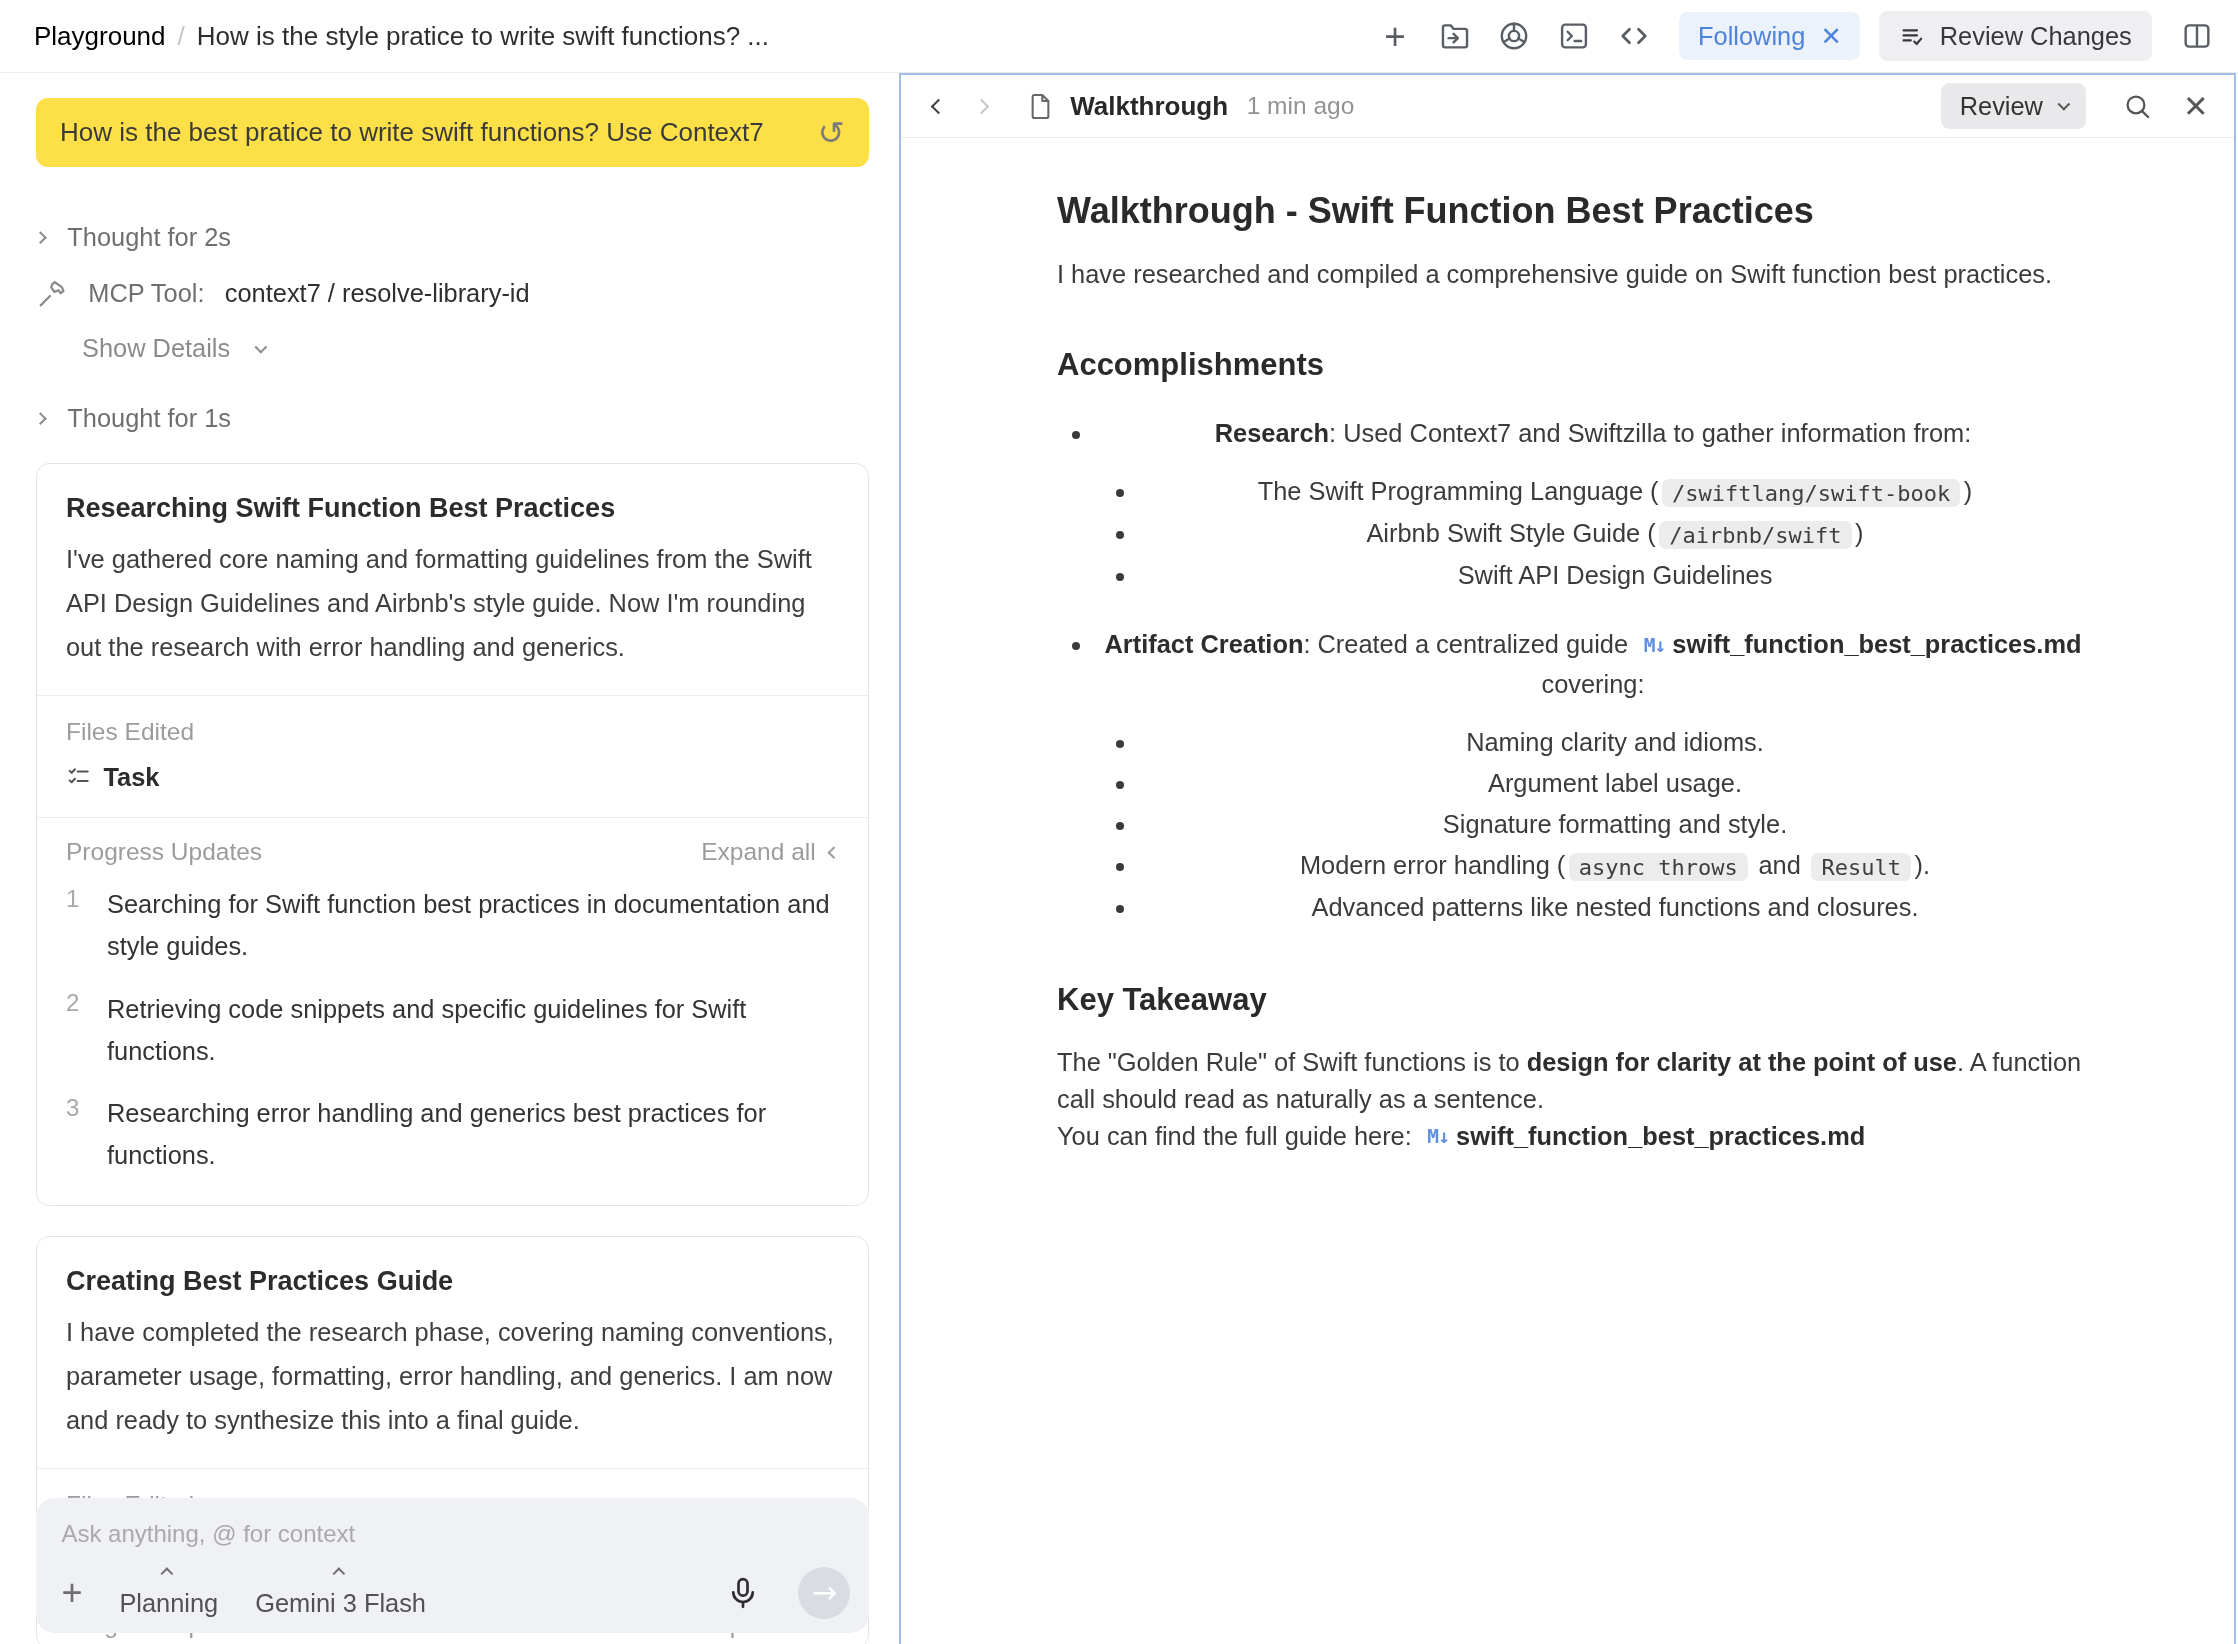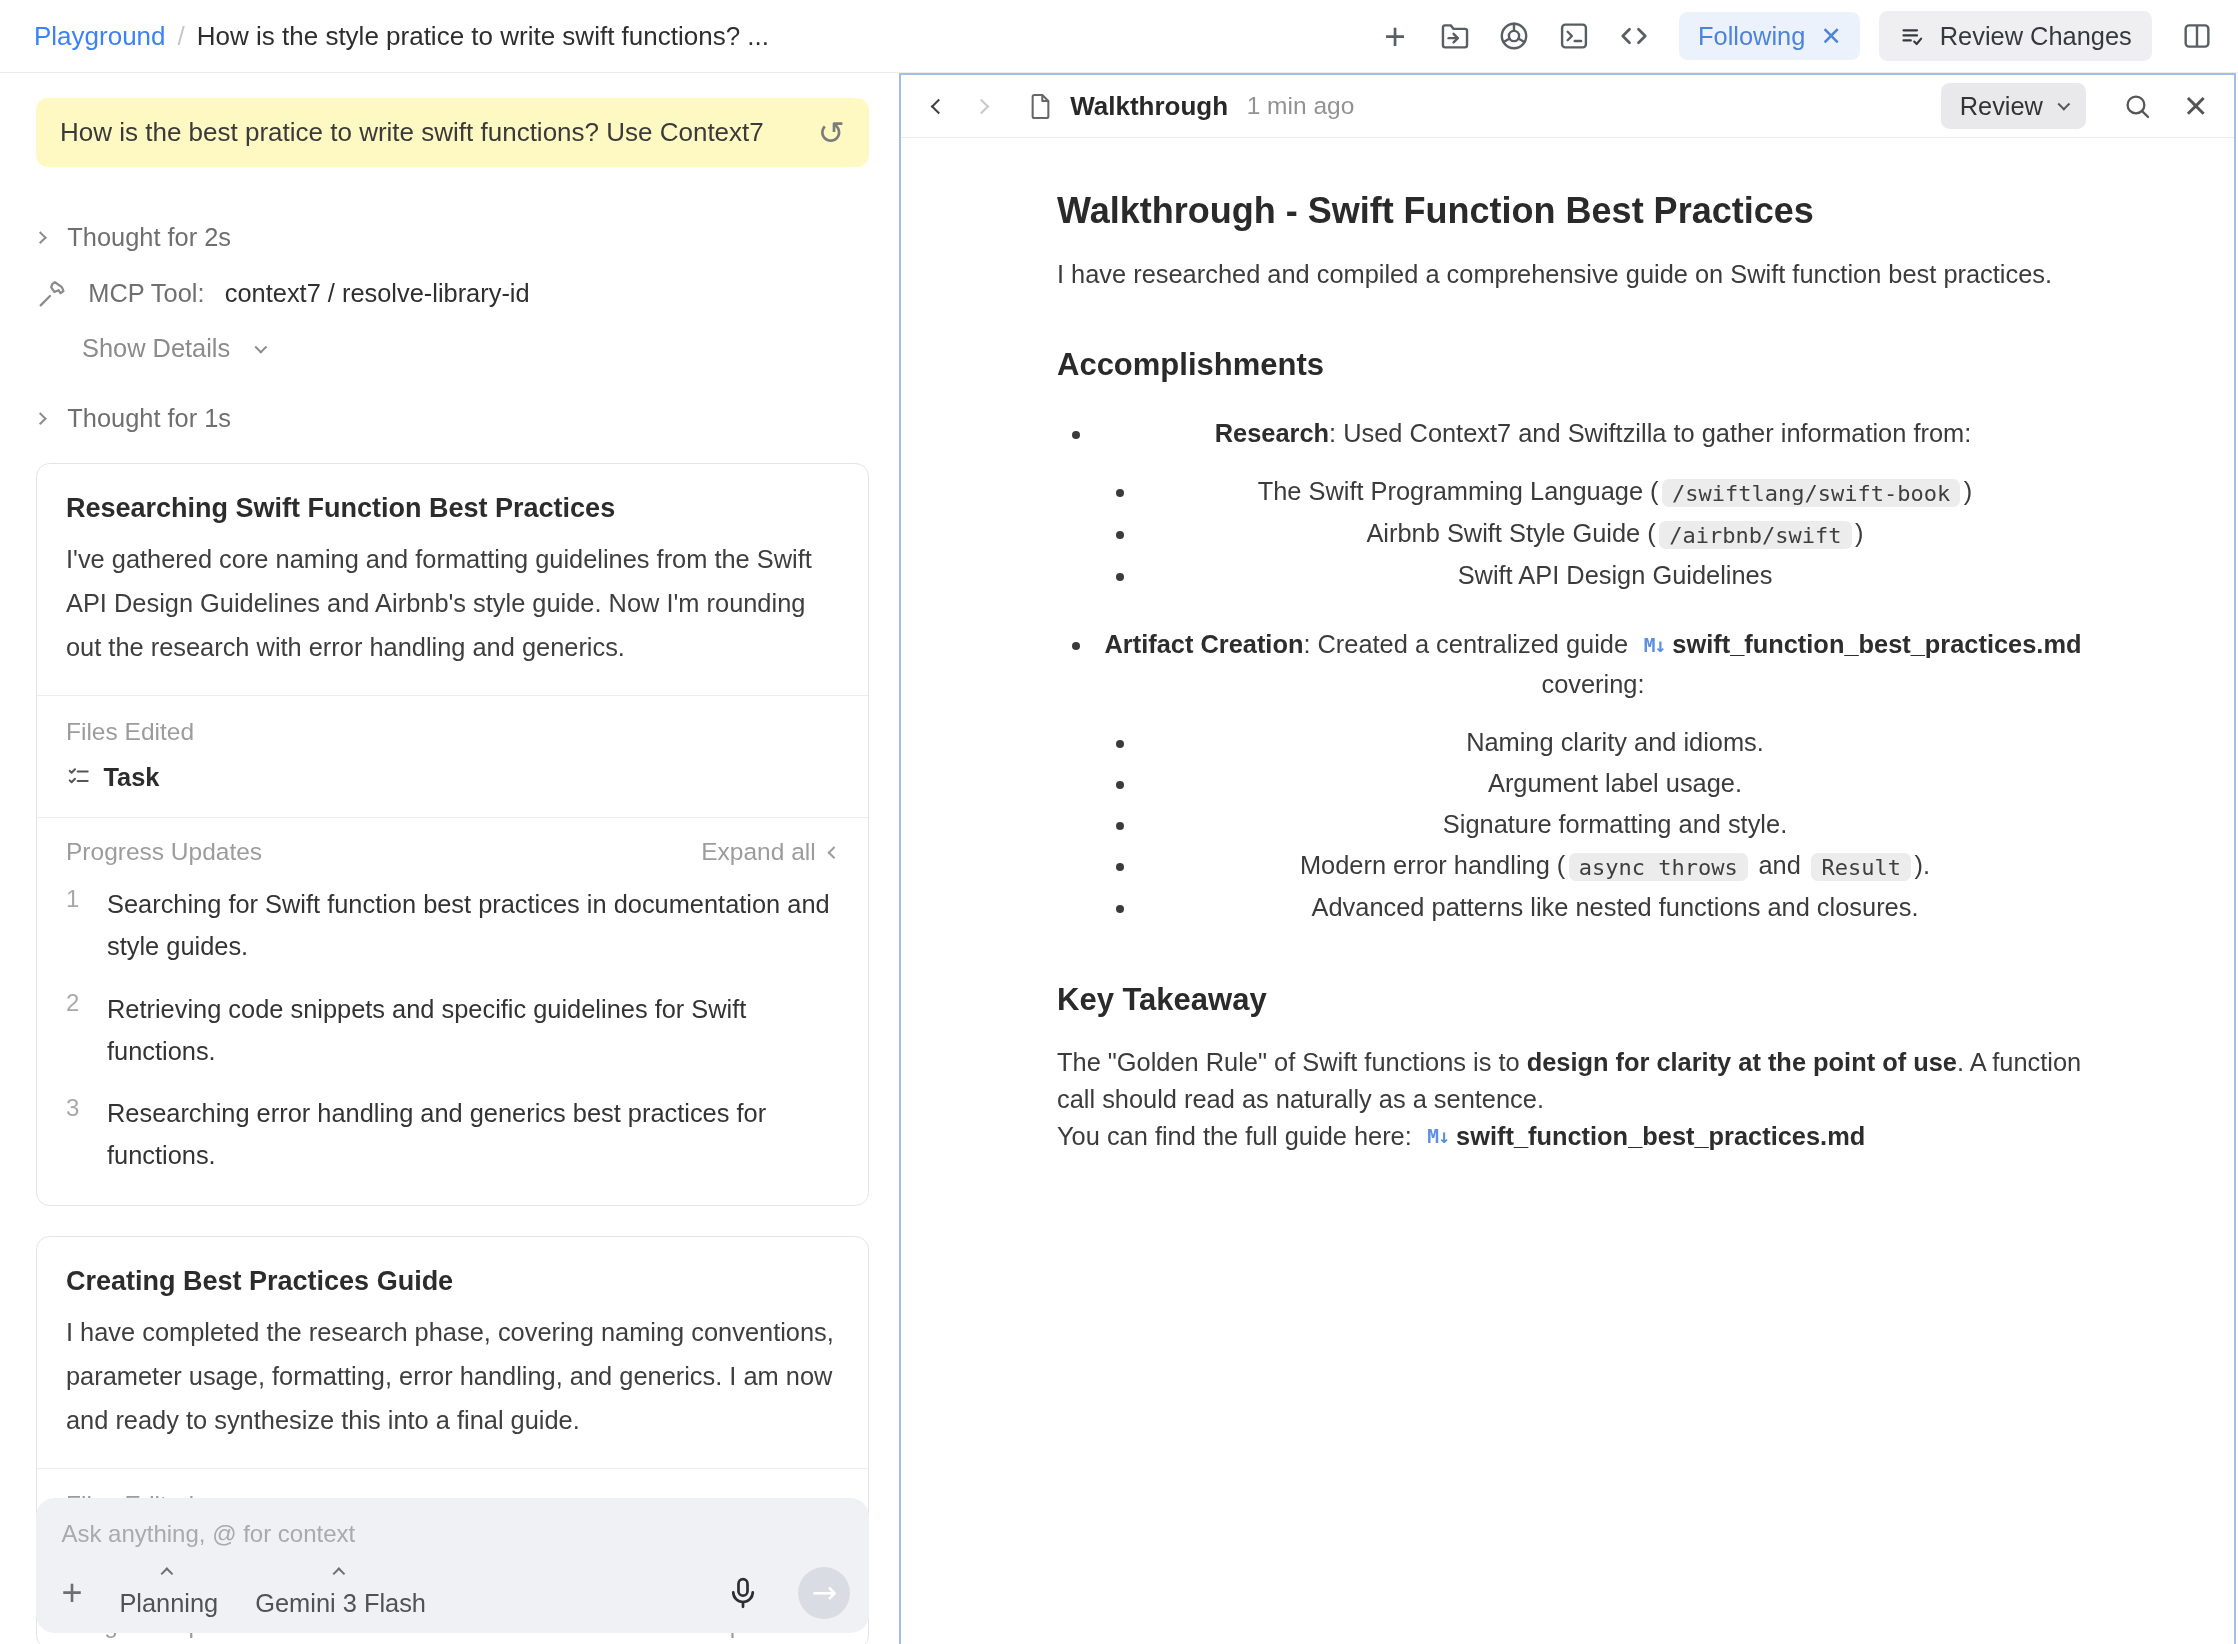--- a/index.html
+++ b/index.html
@@ -16,36 +16,36 @@
   .chev.r { transform: rotate(-45deg); }
   .chev.d { transform: rotate(45deg) translateY(-1.7px); }
   .chev.u { transform: rotate(-135deg) translateY(-2.5px); }
   .chev.l { transform: rotate(135deg); }
 
   
   .app-header { position:absolute; left:0; top:0; width:2239px; height:73px;
     display:flex; align-items:center; padding:0 22px 0 34px;
     border-bottom:0.8px solid #ececec; background:#fff; z-index:5; }
   .crumb { font-size:26px; display:flex; align-items:center; gap:12px; white-space:nowrap; }
-  .crumb .sect { color:#3b82f6; }
+  .crumb .sect { color:#000000; }
   .crumb .sep { color:#c6c6c6; }
   .crumb .titl { color:#2e2e2e; }
   .hspacer { flex:1; }
   .icon-btn { width:41px; height:41px; display:flex; align-items:center; justify-content:center;
     color:#595e64; margin-left:18.6px; cursor:pointer; }
   .plus-glyph { font-size:37px; font-weight:300; line-height:1; color:#595e64; }
   .pill-following { margin-left:25.4px; display:flex; align-items:center; gap:15.2px;
     background:#ecf2fc; border-radius:8.5px; padding:9.3px 18.6px; color:#4d83da; font-size:25.4px; }
   .pill-following .x { font-size:25.4px; cursor:pointer; }
   .btn-review-changes { margin-left:18.6px; display:flex; align-items:center; gap:13.5px;
     background:#efeff1; border-radius:8.5px; padding:10.2px 20.3px; color:#36383b; font-size:25.4px; cursor:pointer; }
 
   
   .left-panel { position:absolute; left:0; top:73px; width:899px; height:1572px; padding:25.4px 30.5px 0 36px; }
-  .qbox { background:#fef9c3; border-radius:12px; height:69px; display:flex; align-items:center;
+  .qbox { background:#fde047; border-radius:12px; height:69px; display:flex; align-items:center;
     padding:4px 24px; font-size:26px; color:#3a3a3a; }
   .qbox .qtext { flex:1; }
   .undo { font-size:32px; color:#7c7c7c; cursor:pointer; font-family:"DejaVu Sans", sans-serif; }
 
   .row-thought { margin-top:56px; display:flex; align-items:center; gap:22px; color:#6f6f6f; font-size:25.4px; }
   .row-thought .chev { color:#8b8b8b; }
   .row-mcp { margin-top:25.4px; display:flex; align-items:center; gap:20.3px; font-size:25.4px; }
   .row-mcp .lbl { color:#6f6f6f; }
   .row-mcp .val { color:#2f2f2f; }
   .row-mcp .hammer { color:#8b8b8b; }

